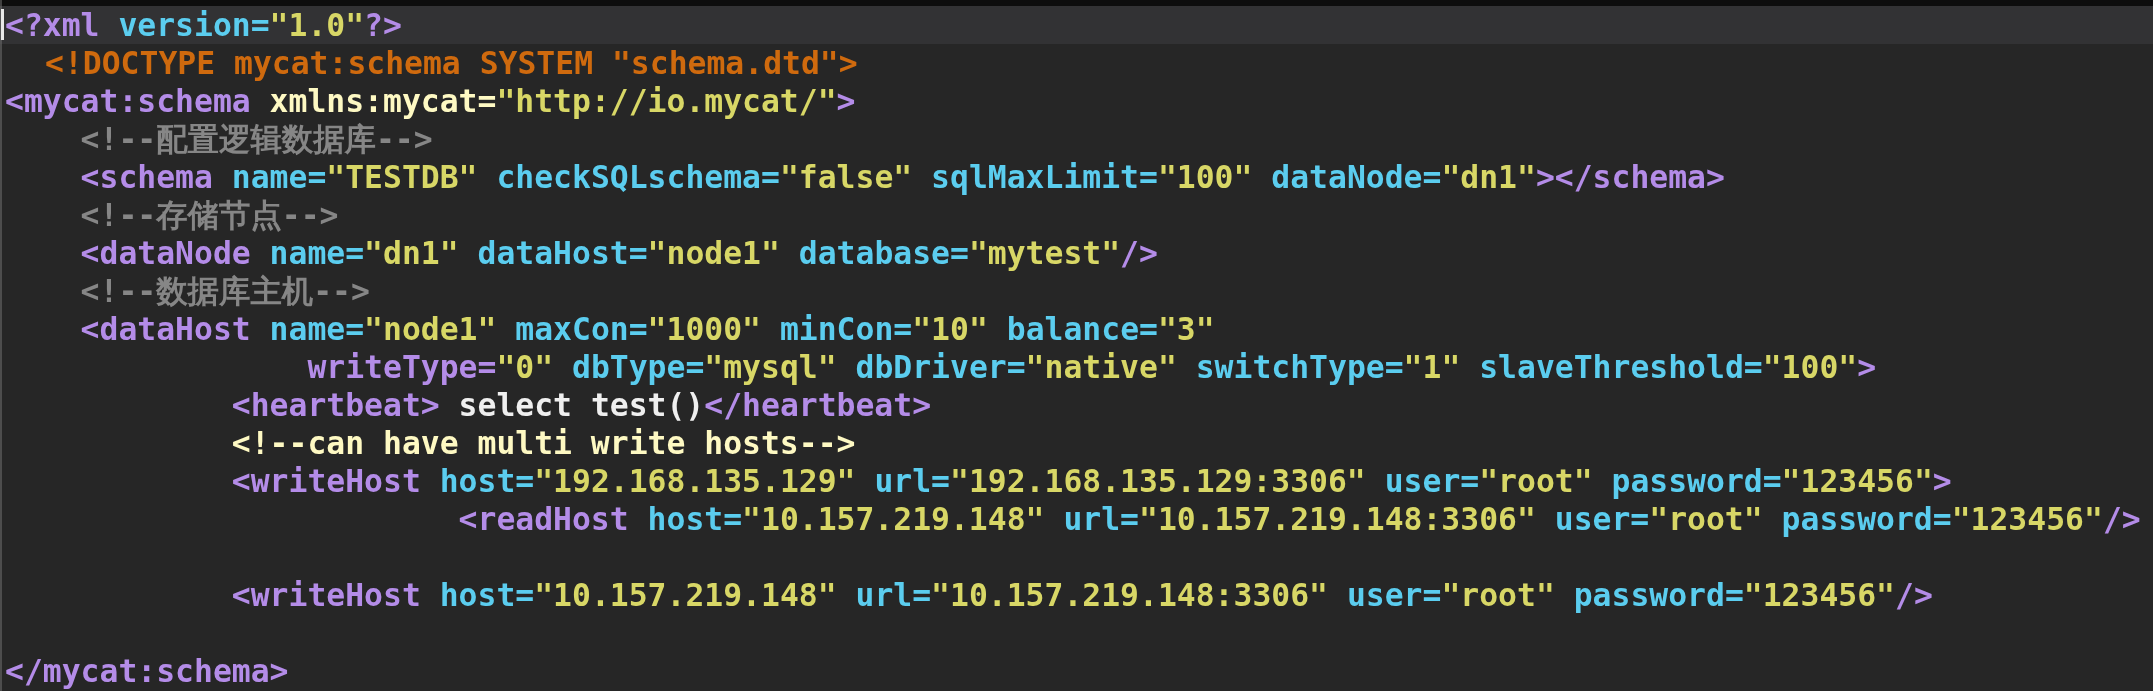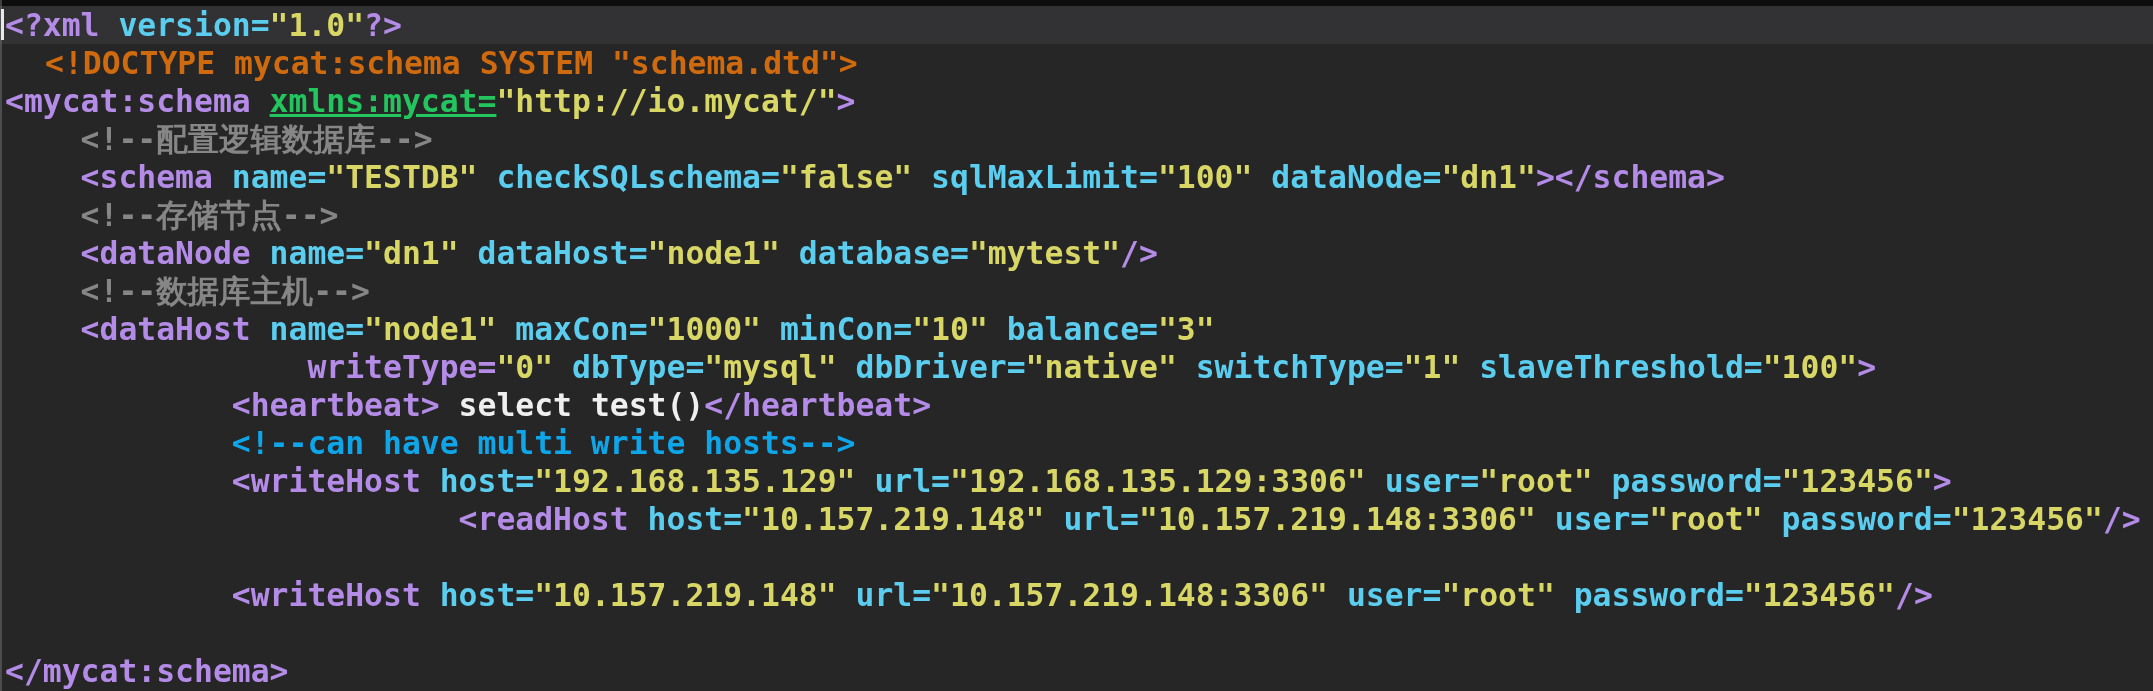--- a/index.html
+++ b/index.html
@@ -41,30 +41,30 @@
   }
 </style>
 </head>
 <body>
 
 <div class="editor-frame" style="background: rgb(38, 38, 38);">
   <div class="top-strip" style="background: rgb(13, 13, 13);"></div>
   <div class="code-area">
       <div class="line hl" style="background: rgb(50, 50, 52);"><span style="color: rgb(180, 140, 232);">&lt;?xml</span><span style="color: rgb(239, 239, 239);"> </span><span style="color: rgb(91, 205, 239);">version=</span><span style="color: rgb(216, 215, 102);">"1.0"</span><span style="color: rgb(180, 140, 232);">?&gt;</span></div>
       <div class="line"><span style="color: rgb(207, 106, 14); margin-left: 40px;">&lt;!DOCTYPE mycat:schema SYSTEM "schema.dtd"&gt;</span></div>
-      <div class="line"><span style="color: rgb(180, 140, 232);">&lt;mycat:schema</span><span style="color: rgb(239, 239, 239);"> </span><span style="color: #22c55e; text-decoration: underline;">xmlns:mycat=</span><span style="color: rgb(216, 215, 102);">"http://io.mycat/"</span><span style="color: rgb(180, 140, 232);">&gt;</span></div>
+      <div class="line"><span style="color: rgb(180, 140, 232);">&lt;mycat:schema</span><span style="color: rgb(239, 239, 239);"> </span><span style="color: #fef9c3;">xmlns:mycat=</span><span style="color: rgb(216, 215, 102);">"http://io.mycat/"</span><span style="color: rgb(180, 140, 232);">&gt;</span></div>
       <div class="line"><span style="color: rgb(239, 239, 239);">    </span><span style="color: rgb(134, 134, 134);">&lt;!--配置逻辑数据库--&gt;</span></div>
       <div class="line"><span style="color: rgb(239, 239, 239);">    </span><span style="color: rgb(180, 140, 232);">&lt;schema</span><span style="color: rgb(239, 239, 239);"> </span><span style="color: rgb(91, 205, 239);">name=</span><span style="color: rgb(216, 215, 102);">"TESTDB"</span><span style="color: rgb(239, 239, 239);"> </span><span style="color: rgb(91, 205, 239);">checkSQLschema=</span><span style="color: rgb(216, 215, 102);">"false"</span><span style="color: rgb(239, 239, 239);"> </span><span style="color: rgb(91, 205, 239);">sqlMaxLimit=</span><span style="color: rgb(216, 215, 102);">"100"</span><span style="color: rgb(239, 239, 239);"> </span><span style="color: rgb(91, 205, 239);">dataNode=</span><span style="color: rgb(216, 215, 102);">"dn1"</span><span style="color: rgb(180, 140, 232);">&gt;&lt;/schema&gt;</span></div>
       <div class="line"><span style="color: rgb(239, 239, 239);">    </span><span style="color: rgb(134, 134, 134);">&lt;!--存储节点--&gt;</span></div>
       <div class="line"><span style="color: rgb(239, 239, 239);">    </span><span style="color: rgb(180, 140, 232);">&lt;dataNode</span><span style="color: rgb(239, 239, 239);"> </span><span style="color: rgb(91, 205, 239);">name=</span><span style="color: rgb(216, 215, 102);">"dn1"</span><span style="color: rgb(239, 239, 239);"> </span><span style="color: rgb(91, 205, 239);">dataHost=</span><span style="color: rgb(216, 215, 102);">"node1"</span><span style="color: rgb(239, 239, 239);"> </span><span style="color: rgb(91, 205, 239);">database=</span><span style="color: rgb(216, 215, 102);">"mytest"</span><span style="color: rgb(180, 140, 232);">/&gt;</span></div>
       <div class="line"><span style="color: rgb(239, 239, 239);">    </span><span style="color: rgb(134, 134, 134);">&lt;!--数据库主机--&gt;</span></div>
       <div class="line"><span style="color: rgb(239, 239, 239);">    </span><span style="color: rgb(180, 140, 232);">&lt;dataHost</span><span style="color: rgb(239, 239, 239);"> </span><span style="color: rgb(91, 205, 239);">name=</span><span style="color: rgb(216, 215, 102);">"node1"</span><span style="color: rgb(239, 239, 239);"> </span><span style="color: rgb(91, 205, 239);">maxCon=</span><span style="color: rgb(216, 215, 102);">"1000"</span><span style="color: rgb(239, 239, 239);"> </span><span style="color: rgb(91, 205, 239);">minCon=</span><span style="color: rgb(216, 215, 102);">"10"</span><span style="color: rgb(239, 239, 239);"> </span><span style="color: rgb(91, 205, 239);">balance=</span><span style="color: rgb(216, 215, 102);">"3"</span></div>
       <div class="line"><span style="color: rgb(239, 239, 239);">                </span><span style="color: rgb(180, 140, 232);">writeType=</span><span style="color: rgb(216, 215, 102);">"0"</span><span style="color: rgb(239, 239, 239);"> </span><span style="color: rgb(91, 205, 239);">dbType=</span><span style="color: rgb(216, 215, 102);">"mysql"</span><span style="color: rgb(239, 239, 239);"> </span><span style="color: rgb(91, 205, 239);">dbDriver=</span><span style="color: rgb(216, 215, 102);">"native"</span><span style="color: rgb(239, 239, 239);"> </span><span style="color: rgb(91, 205, 239);">switchType=</span><span style="color: rgb(216, 215, 102);">"1"</span><span style="color: rgb(239, 239, 239);"> </span><span style="color: rgb(91, 205, 239);">slaveThreshold=</span><span style="color: rgb(216, 215, 102);">"100"</span><span style="color: rgb(180, 140, 232);">&gt;</span></div>
       <div class="line"><span style="color: rgb(239, 239, 239);">            </span><span style="color: rgb(180, 140, 232);">&lt;heartbeat&gt;</span><span style="color: rgb(239, 239, 239);"> select test()</span><span style="color: rgb(180, 140, 232);">&lt;/heartbeat&gt;</span></div>
-      <div class="line"><span style="color: rgb(239, 239, 239);">            </span><span style="color: #0ea5e9;">&lt;!--can have multi write hosts--&gt;</span></div>
+      <div class="line"><span style="color: rgb(239, 239, 239);">            </span><span style="color: #fef9c3;">&lt;!--can have multi write hosts--&gt;</span></div>
       <div class="line"><span style="color: rgb(239, 239, 239);">            </span><span style="color: rgb(180, 140, 232);">&lt;writeHost</span><span style="color: rgb(239, 239, 239);"> </span><span style="color: rgb(91, 205, 239);">host=</span><span style="color: rgb(216, 215, 102);">"192.168.135.129"</span><span style="color: rgb(239, 239, 239);"> </span><span style="color: rgb(91, 205, 239);">url=</span><span style="color: rgb(216, 215, 102);">"192.168.135.129:3306"</span><span style="color: rgb(239, 239, 239);"> </span><span style="color: rgb(91, 205, 239);">user=</span><span style="color: rgb(216, 215, 102);">"root"</span><span style="color: rgb(239, 239, 239);"> </span><span style="color: rgb(91, 205, 239);">password=</span><span style="color: rgb(216, 215, 102);">"123456"</span><span style="color: rgb(180, 140, 232);">&gt;</span></div>
       <div class="line"><span style="color: rgb(239, 239, 239);">                        </span><span style="color: rgb(180, 140, 232);">&lt;readHost</span><span style="color: rgb(239, 239, 239);"> </span><span style="color: rgb(91, 205, 239);">host=</span><span style="color: rgb(216, 215, 102);">"10.157.219.148"</span><span style="color: rgb(239, 239, 239);"> </span><span style="color: rgb(91, 205, 239);">url=</span><span style="color: rgb(216, 215, 102);">"10.157.219.148:3306"</span><span style="color: rgb(239, 239, 239);"> </span><span style="color: rgb(91, 205, 239);">user=</span><span style="color: rgb(216, 215, 102);">"root"</span><span style="color: rgb(239, 239, 239);"> </span><span style="color: rgb(91, 205, 239);">password=</span><span style="color: rgb(216, 215, 102);">"123456"</span><span style="color: rgb(180, 140, 232);">/&gt;</span></div>
       <div class="line"><span style="color: rgb(239, 239, 239);">            </span></div>
       <div class="line"><span style="color: rgb(239, 239, 239);">            </span><span style="color: rgb(180, 140, 232);">&lt;writeHost</span><span style="color: rgb(239, 239, 239);"> </span><span style="color: rgb(91, 205, 239);">host=</span><span style="color: rgb(216, 215, 102);">"10.157.219.148"</span><span style="color: rgb(239, 239, 239);"> </span><span style="color: rgb(91, 205, 239);">url=</span><span style="color: rgb(216, 215, 102);">"10.157.219.148:3306"</span><span style="color: rgb(239, 239, 239);"> </span><span style="color: rgb(91, 205, 239);">user=</span><span style="color: rgb(216, 215, 102);">"root"</span><span style="color: rgb(239, 239, 239);"> </span><span style="color: rgb(91, 205, 239);">password=</span><span style="color: rgb(216, 215, 102);">"123456"</span><span style="color: rgb(180, 140, 232);">/&gt;</span></div>
       <div class="line"><span style="color: rgb(239, 239, 239);">    </span></div>
       <div class="line"><span style="color: rgb(180, 140, 232);">&lt;/mycat:schema&gt;</span></div>
     </div>
   <div class="left-edge" style="background: rgb(110, 110, 110);"></div>
   <div class="cursor" style="background: rgb(232, 232, 232);"></div>
 </div>

